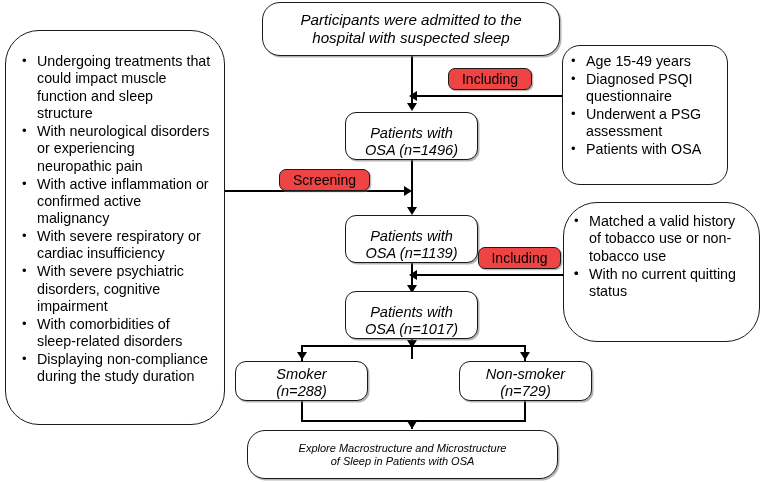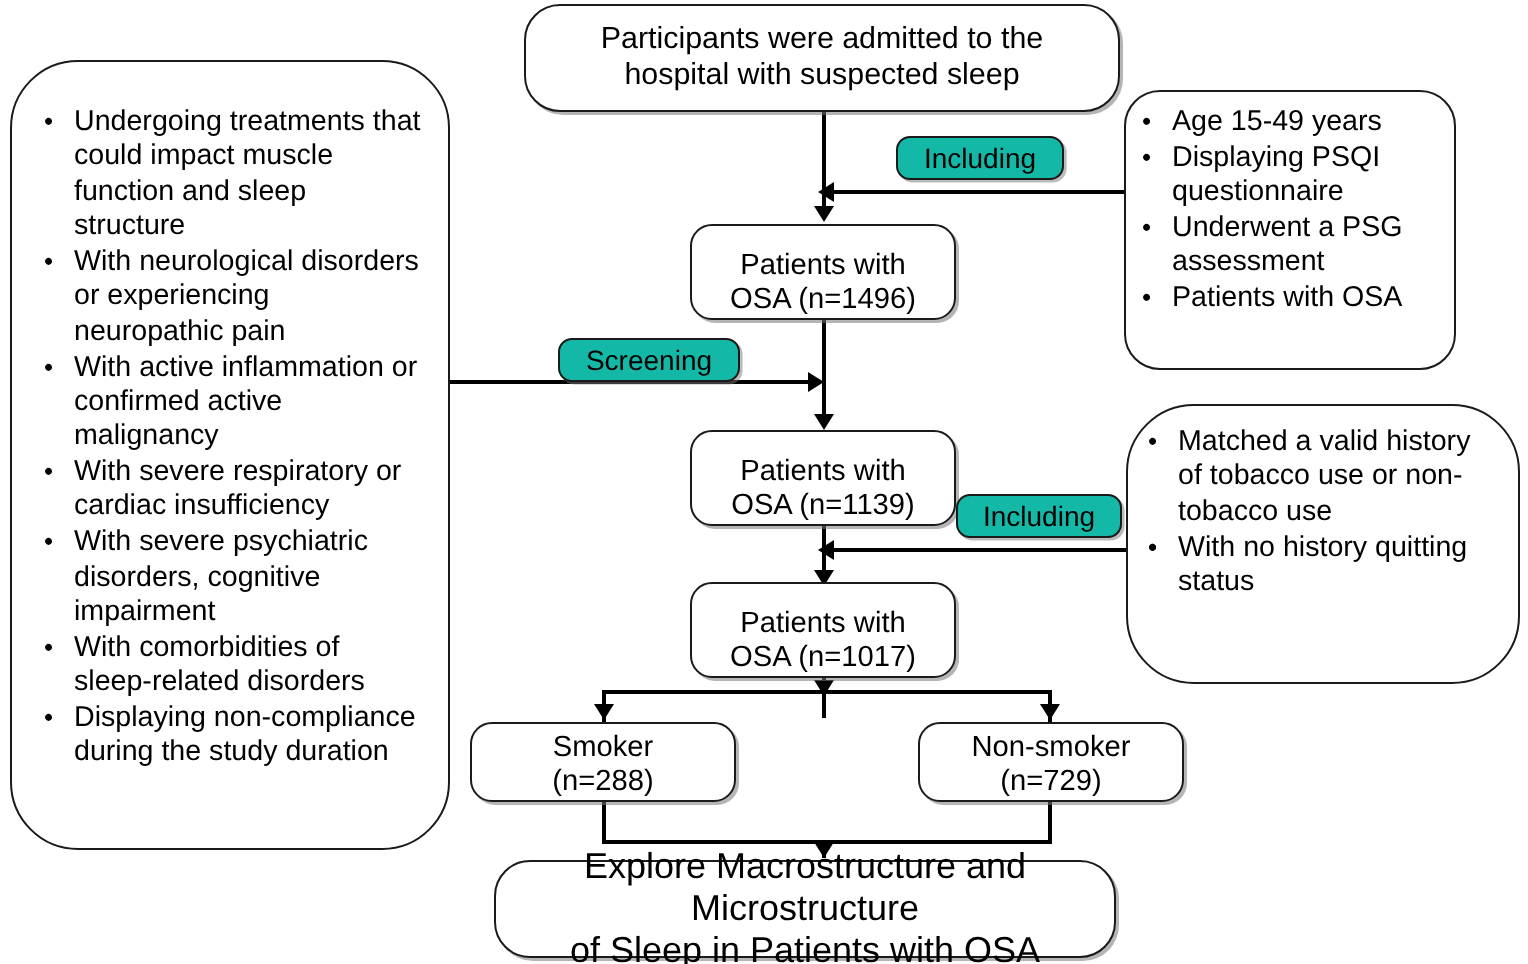--- a/index.html
+++ b/index.html
@@ -26,35 +26,36 @@
     box-sizing: border-box;
     border: 1.6px solid #1a1a1a;
     background: #ffffff;
     display: flex;
     align-items: center;
     justify-content: center;
     text-align: center;
     line-height: 1.18;
     color: #000;
     z-index: 3;
+    font-style: italic;
   }
   .node .txt { display: block; width: 100%; }
 
   .rounded-sm { border-radius: 11px; align-items: flex-end; }
   .rounded-lg { border-radius: 34px; }
   .rounded-md { border-radius: 18px; }
 
   
   .shadowed { box-shadow: 1.5px 1.5px 0 0 rgba(120,120,120,0.55); }
 
   
   .t-top     { font-size: 15.2px; }
   .t-mid     { font-size: 14.6px; }
   .t-leaf    { font-size: 14.6px; }
-  .t-final   { font-size: 18px; }
+  .t-final   { font-size: 11px; }
   .t-label   { font-size: 14px; }
   .t-list    { font-size: 14.3px; }
 
   
   .listbox {
     position: absolute;
     box-sizing: border-box;
     border: 1.6px solid #1a1a1a;
     background: #ffffff;
     z-index: 3;
@@ -112,21 +113,21 @@
     border-left: 8.5px solid #000;
     z-index: 2;
   }
 
   
   .edgelabel {
     position: absolute;
     box-sizing: border-box;
     border: 1.5px solid #1a1a1a;
     border-radius: 7px;
-    background: #14b8a6;
+    background: #ef4444;
     display: flex;
     align-items: center;
     justify-content: center;
     padding: 1px 8px;
     z-index: 4;
     box-shadow: 1.3px 1.3px 0 0 rgba(120,120,120,0.5);
   }
 </style>
 </head>
 <body>
@@ -139,21 +140,21 @@
       <span>hospital with suspected sleep</span><br>
     </span>
   </div>
 
   <div class="vline" style="left:411px; top:56px; height:48px;"></div>
   <div class="arrow-down" style="left:406.5px; top:103px;"></div>
 
   <div class="listbox rounded-md t-list" style="left:562px; top:45px; width:166px; height:140px; padding:7px 8px 7px 6px;">
     <ul>
       <li><span class="bullet">•</span><span>Age 15-49 years</span></li>
-      <li><span class="bullet">•</span><span>Displaying PSQI questionnaire</span></li>
+      <li><span class="bullet">•</span><span>Diagnosed PSQI questionnaire</span></li>
       <li><span class="bullet">•</span><span>Underwent a PSG assessment</span></li>
       <li><span class="bullet">•</span><span>Patients with OSA</span></li>
     </ul>
   </div>
 
   <div class="hline" style="left:416px; top:95px; width:147px;"></div>
   <div class="arrow-left" style="left:409px; top:90.9px;"></div>
 
   <div class="edgelabel t-label" style="left:448px; top:68px; width:84px; height:22px;">
     <span>Including</span>
@@ -195,21 +196,21 @@
     </span>
   </div>
 
   <div class="vline" style="left:411px; top:263px; height:26px;"></div>
   <div class="arrow-down" style="left:406.5px; top:285px;"></div>
 
   <div class="listbox rounded-lg t-list" style="left:563px; top:202px; width:197px; height:140px; padding:10px 8px 8px 8px;">
     <ul>
       <li><span class="bullet">•</span><span>Matched a valid history of tobacco use or non-tobacco use</span></li>
       <li><span class="bullet">•</span></li>
-      <li><span class="bullet">•</span><span>With no history quitting status</span></li>
+      <li><span class="bullet">•</span><span>With no current quitting status</span></li>
     </ul>
   </div>
 
   <div class="hline" style="left:416px; top:274px; width:148px;"></div>
   <div class="arrow-left" style="left:409px; top:269.9px;"></div>
 
   <div class="edgelabel t-label" style="left:478px; top:247px; width:83px; height:22px;">
     <span>Including</span>
   </div>
 

